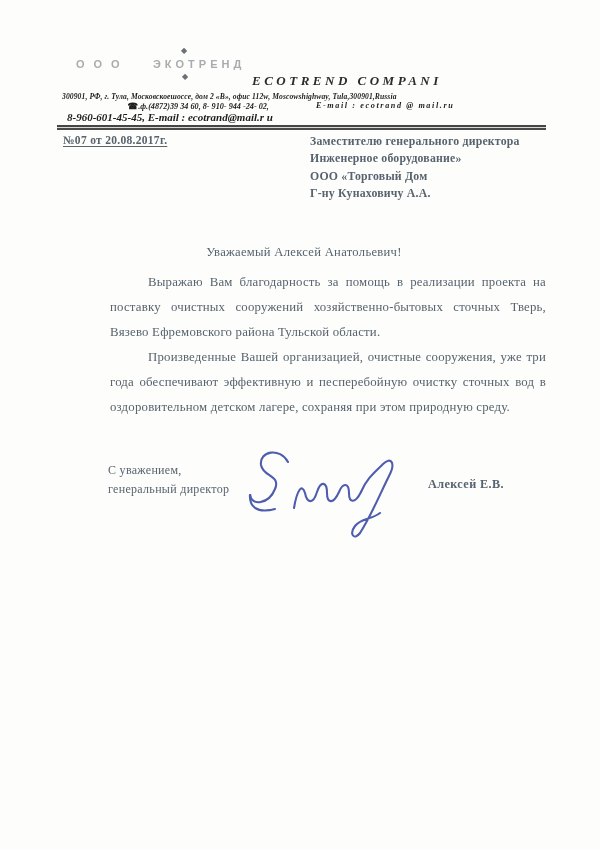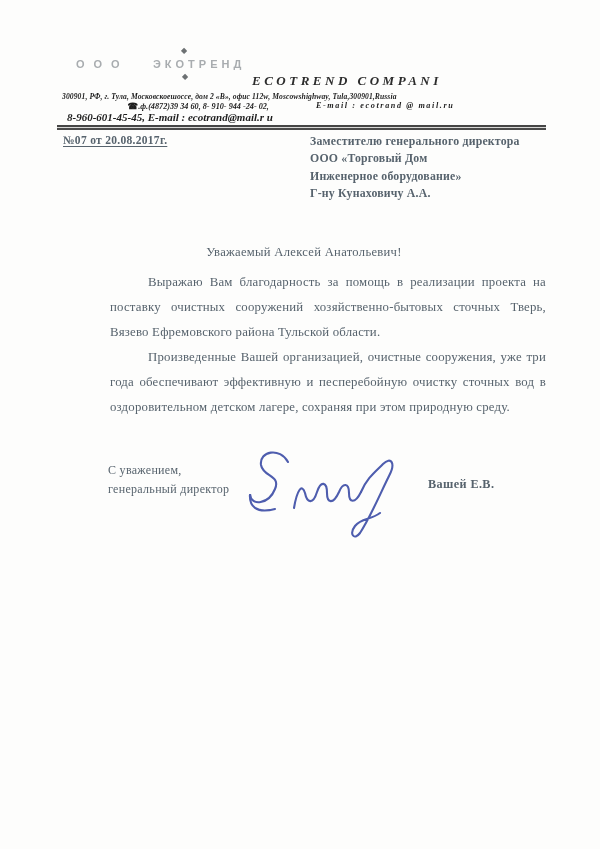--- a/index.html
+++ b/index.html
@@ -109,22 +109,22 @@
     <span><span class="phone-icon">☎</span><span>.ф.(4872)39 34 60, 8- 910- 944 -24- 02,</span></span>
     <span class="addr-email-right">E-mail : ecotrand @ mail.ru</span>
   </div>
   <div class="addr3">8-960-601-45-45, E-mail : ecotrand@mail.r u</div>
 
   <div class="head-rule"></div>
 
   <div class="ref ink">№07 от 20.08.2017г.</div>
   <div class="recipient ink">
     <div>Заместителю генерального директора</div>
+    <div>Инженерное оборудование»</div>
     <div>ООО «Торговый Дом</div>
-    <div>Инженерное оборудование»</div>
     <div>Г-ну Кунаховичу А.А.</div>
   </div>
 
   <div class="salutation ink">Уважаемый Алексей Анатольевич!</div>
 
   <div class="bodytext ink">
     <div class="jline indent">Выражаю Вам благодарность за помощь в реализации проекта на</div>
     <div class="jline">поставку очистных сооружений хозяйственно-бытовых сточных Тверь,</div>
     <div class="jline last">Вязево Ефремовского района Тульской области.</div>
     <div class="jline indent">Произведенные Вашей организацией, очистные сооружения, уже три</div>
@@ -138,15 +138,15 @@
   </div>
 
   <svg class="signature" viewBox="0 0 172 102" fill="none" xmlns="http://www.w3.org/2000/svg">
     <g stroke="#4e5dae" stroke-width="2.1" stroke-linecap="round" fill="none">
       <path d="M46,18 C38,3 17,7 19,21 C21,33 39,31 33,45 C27,60 9,63 8,50 C7,62 14,70 33,65"></path>
       <path d="M52,64 C55,46 60,39 63,49 C65,59 71,61 75,48 C79,36 85,38 85,49 C85,59 91,61 97,48 C101,38 107,39 107,49 C107,59 113,60 119,48"></path>
       <path d="M119,48 C125,34 133,28 141,20 C149,12 154,19 147,32 C138,50 129,72 118,89 C112,97 107,90 113,82 C119,74 129,76 138,69"></path>
     </g>
   </svg>
 
-  <div class="signer ink">Вашей Е.В.</div>
+  <div class="signer ink">Алексей Е.В.</div>
 
 </div>
 
 </body></html>

